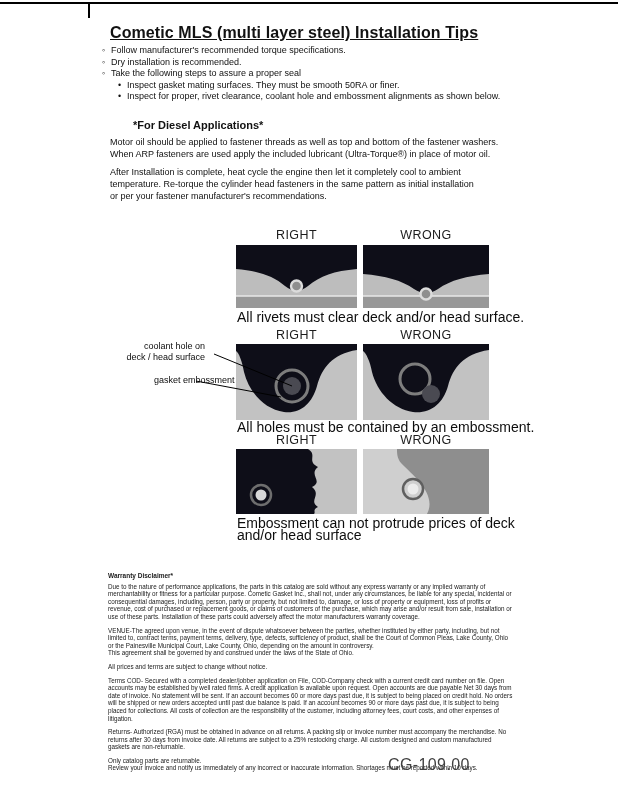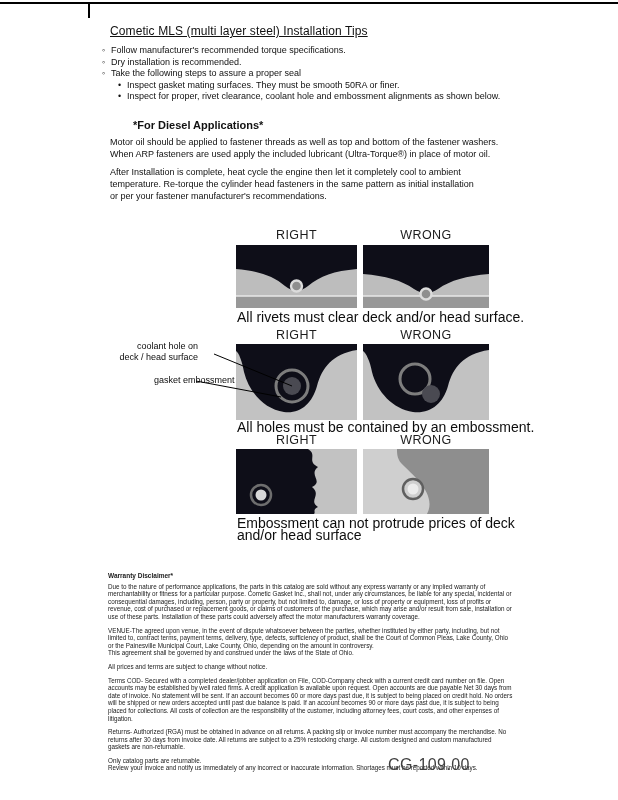--- a/index.html
+++ b/index.html
@@ -7,21 +7,21 @@
   .page {
     position:relative; width:618px; height:800px; margin:0 auto;
     background:#ffffff; font-family:"Liberation Sans", sans-serif; color:#111;
     overflow:hidden;
   }
   .top-rule { position:absolute; top:2px; left:0; width:618px; height:2px; background:#000; }
   .corner-tick { position:absolute; top:2px; left:88px; width:2px; height:16px; background:#000; }
 
   .doc-title {
     position:absolute; left:110px; top:24px;
-    font-size:12px; font-weight:normal; text-decoration:underline; letter-spacing:.1px;
+    font-size:16px; font-weight:bold; text-decoration:underline; letter-spacing:.1px;
   }
 
   .tips { position:absolute; left:102px; top:45px; font-size:9px; line-height:11.5px; width:420px; }
   .tip-row { display:flex; }
   .tip-row .b { width:9px; flex:none; }
   .tip-row.sub { margin-left:16px; }
 
   .diesel-h { position:absolute; left:110px; top:119px; font-size:11px; font-weight:bold;margin-left:23px; }
   .para { position:absolute; left:110px; font-size:9px; line-height:11.8px; white-space:pre-line; width:430px; }
   .para.p1 { top:137px; }
@@ -36,21 +36,21 @@
   .panel.r { left:363px; width:126px; }
   .row1 .dg-label { top:228px; } .row1 .panel { top:245px; }
   .row2 .dg-label { top:328px; } .row2 .panel { top:344px; }
   .row3 .dg-label { top:433px; } .row3 .panel { top:449px; }
   .caption { position:absolute; left:237px; font-size:14px; line-height:11.5px; color:#0d0d0d; white-space:pre-line; }
   .caption.c1 { top:312px; }
   .caption.c2 { top:422px; }
   .caption.c3 { top:518px; }
 
   .callout { position:absolute; font-size:9px; line-height:11px; color:#0d0d0d; white-space:pre-line; }
-  .callout.co1 { left:113px; top:341px; width:85px; text-align:right; }
+  .callout.co1 { left:120px; top:341px; width:85px; text-align:right; }
   .callout.co2 { left:118px; top:375px;margin-left:36px; }
   .connectors { position:absolute; left:195px; top:348px; }
 
   .warranty { position:absolute; left:108px; top:572px; width:406px; font-size:6.3px; line-height:7.6px; color:#1a1a1a; }
   .warranty h4 { font-size:6.5px; font-weight:bold; margin-bottom:3px; }
   .warranty p { margin-bottom:6px; white-space:pre-line; }
 
   .footer-code { position:absolute; left:388px; top:756px; font-size:16px; letter-spacing:.4px; color:#404040; }
 </style>
 </head>

